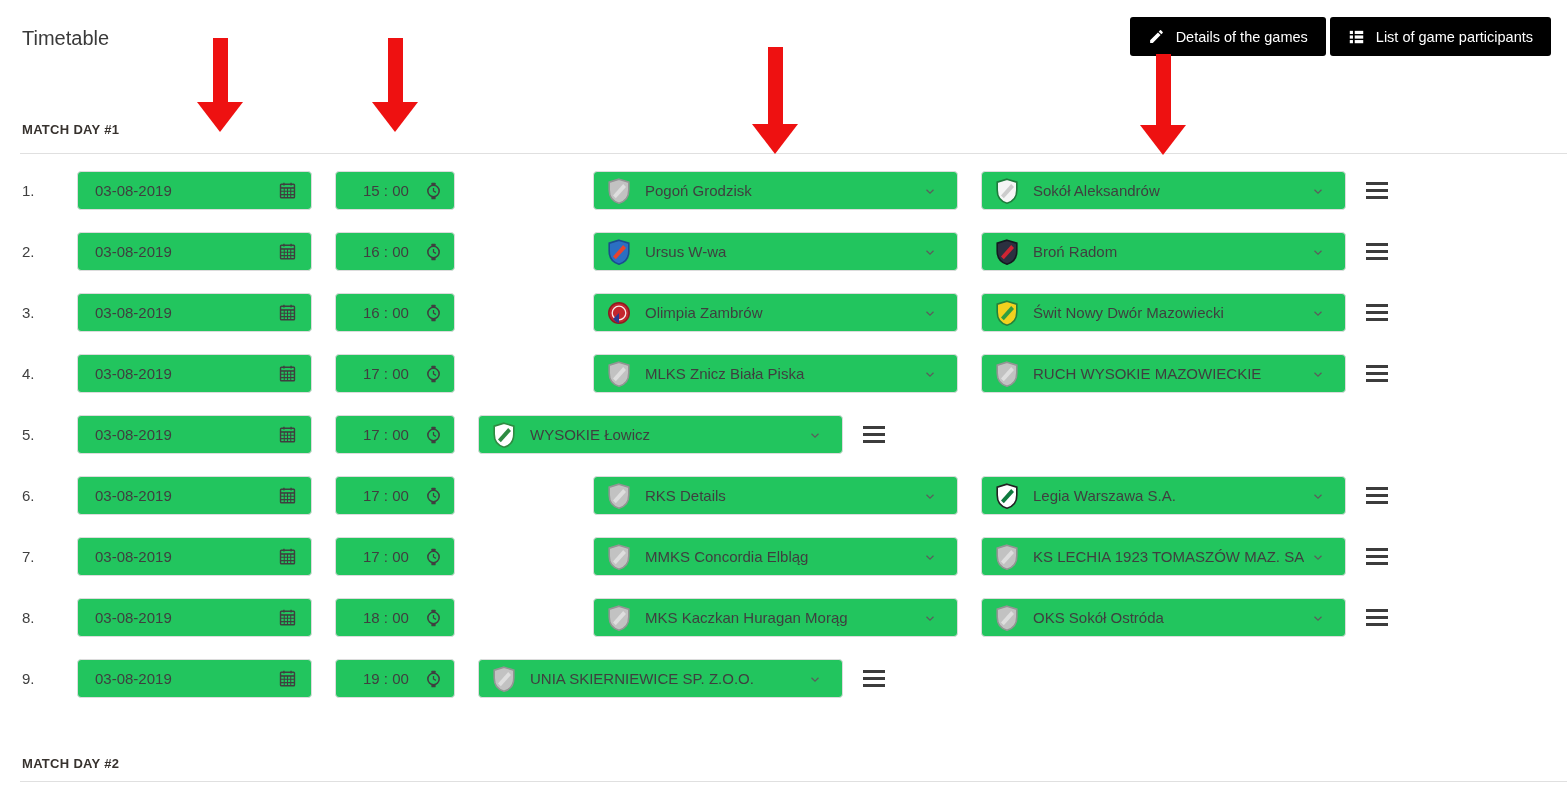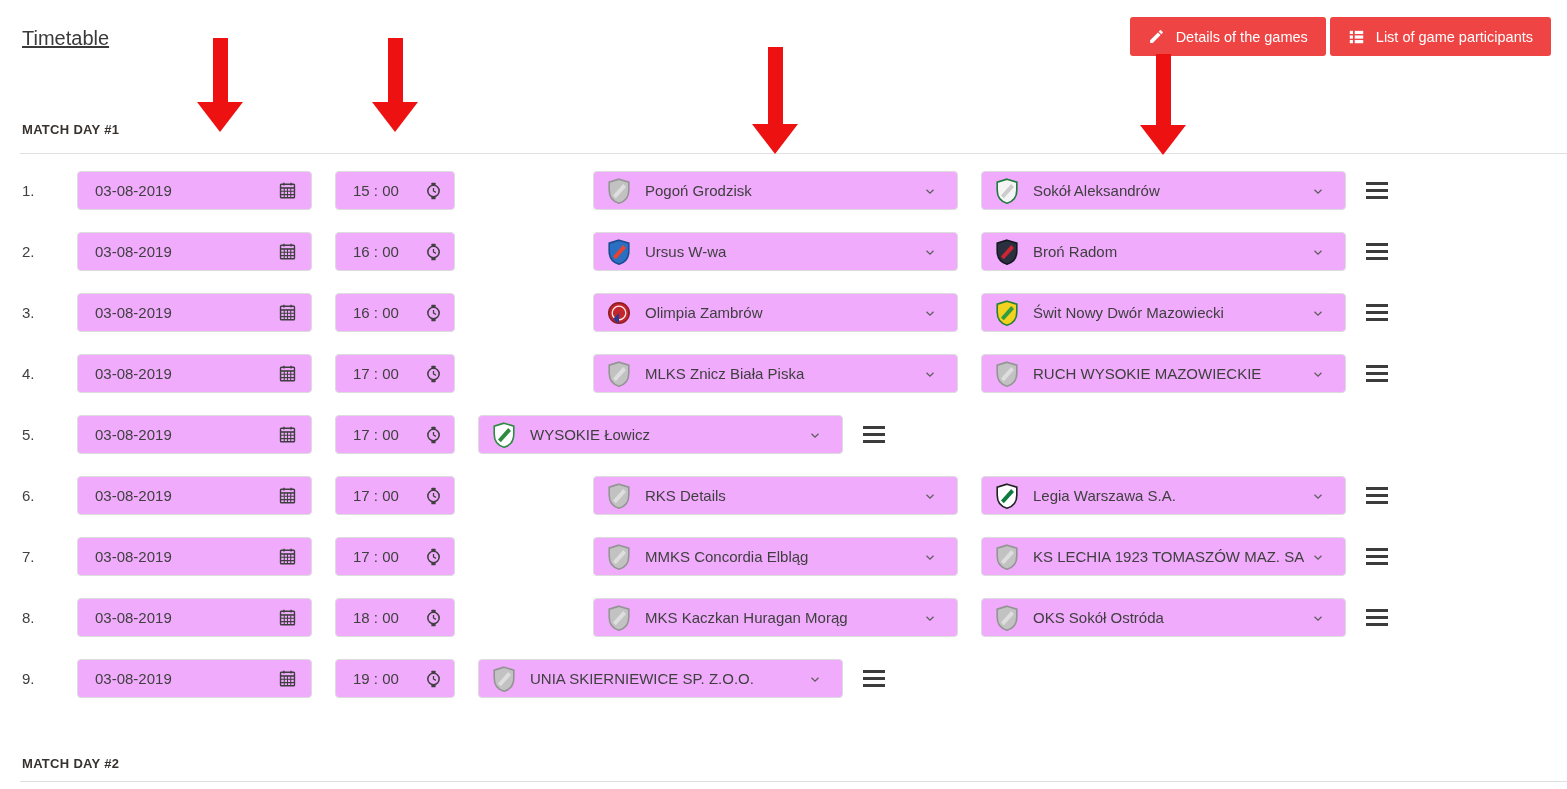--- a/index.html
+++ b/index.html
@@ -9,24 +9,24 @@
     background: #ffffff;
     font-family: "Liberation Sans", sans-serif;
     color: #3f3f3f;
     position: relative;
     overflow: hidden;
   }
   .page { padding: 17px 16px 0 22px; position: relative; }
 
   
   .header { display: flex; justify-content: space-between; align-items: flex-start; }
-  .title { font-size: 20px; font-weight: 400; color: #3a3a3a; margin-top: 10px; text-decoration: underline; }
+  .title { font-size: 20px; font-weight: 400; color: #3a3a3a; margin-top: 10px; }
   .btns { display: flex; gap: 4px; }
   .btn {
-    height: 39px; background: #ef4444; color: #ffffff;
+    height: 39px; background: #000000; color: #ffffff;
     border: none; border-radius: 3px;
     font-family: "Liberation Sans", sans-serif; font-size: 14.5px;
     display: flex; align-items: center; gap: 11px;
     padding: 0 18px; cursor: pointer;
   }
   .btn-icon { display: flex; align-items: center; }
 
   
   .section-label {
     font-size: 13px; font-weight: 700; color: #37322e;
@@ -39,25 +39,25 @@
   }
   .md2 .section-divider { margin-top: 10px; }
 
   
   .rows { margin-top: 17px; }
   .row { display: flex; align-items: center; height: 39px; margin-bottom: 22px; }
   .row:last-child { margin-bottom: 0; }
   .num { width: 55px; font-size: 15px; color: #3f3f3f; }
   .box {
     height: 39px; border: 1px solid #dcdcdc; border-radius: 4px;
-    background: #f0abfc; display: flex; align-items: center;
+    background: #22c55e; display: flex; align-items: center;
   }
   .val { font-size: 15px; color: #3f3f3f; white-space: nowrap; }
   .date { width: 235px; padding: 0 14px 0 17px; justify-content: space-between; }
-  .time { width: 120px; margin-left: 23px; padding: 0 12px 0 17px; justify-content: space-between; }
+  .time { width: 120px; margin-left: 23px; padding: 0 12px 0 27px; justify-content: space-between; }
   .select { width: 365px; padding: 0 21px 0 13px; }
   .select.home { margin-left: 138px; }
   .select.away { margin-left: 23px; }
   .crest { width: 24px; height: 26px; display: flex; flex-shrink: 0; }
   .tname { margin-left: 14px; font-size: 15px; color: #3f3f3f; flex: 1; white-space: nowrap; overflow: hidden; }
   .chev { margin-left: 8px; display: flex; align-items: center; }
   .ibtn { display: flex; align-items: center; cursor: pointer; }
   .drag { margin-left: 20px; display: flex; align-items: center; cursor: grab; }
 
   

